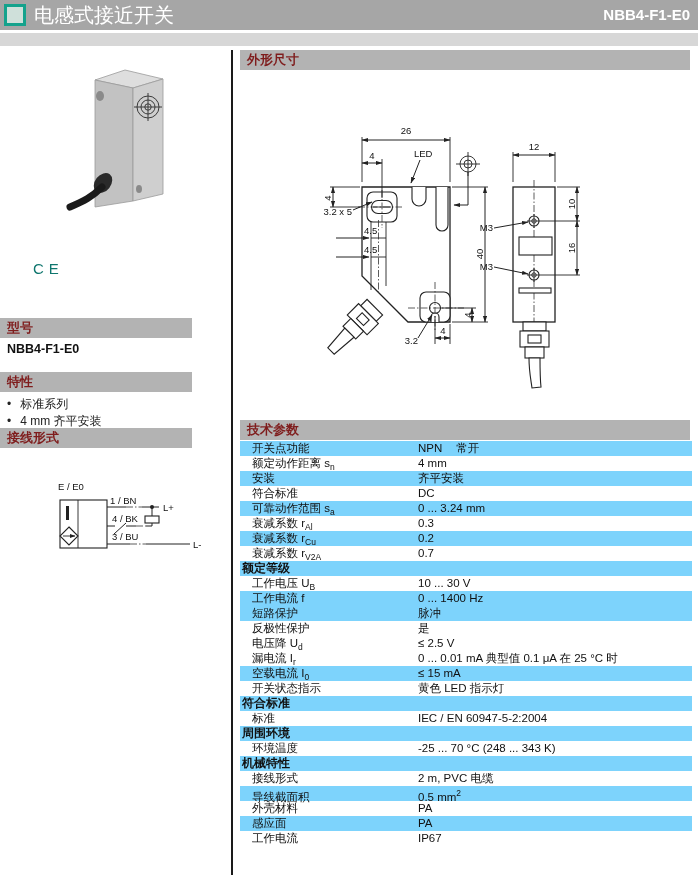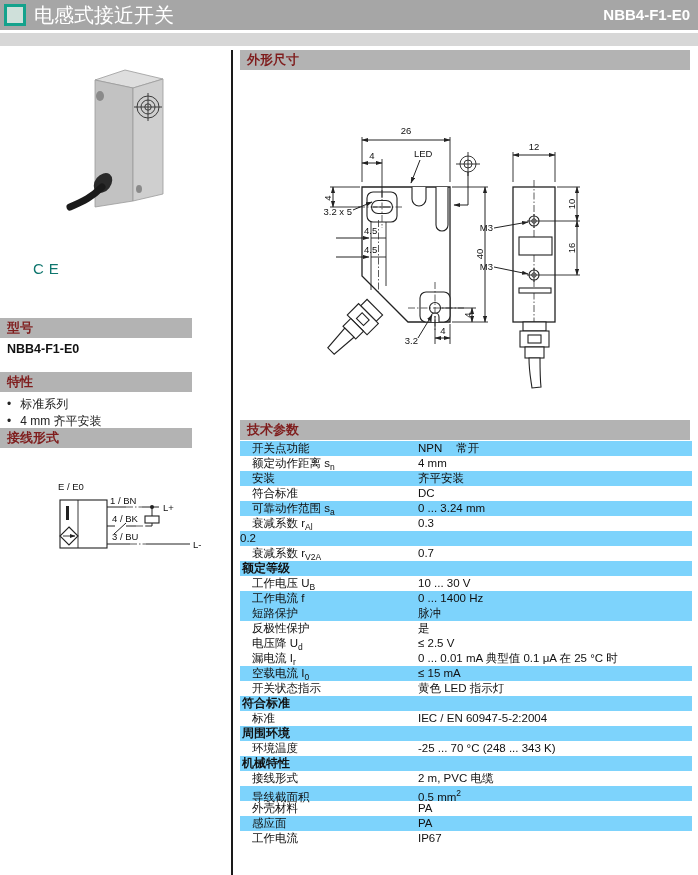--- a/index.html
+++ b/index.html
@@ -277,20 +277,21 @@
       </div>
       <div class="trow stripe tparam">
         <span class="tlabel">可靠动作范围 s<sub>a</sub></span>
         <span class="tvalue">0 ... 3.24 mm</span>
       </div>
       <div class="trow tparam">
         <span class="tlabel">衰减系数 r<sub>Al</sub></span>
         <span class="tvalue">0.3</span>
       </div>
       <div class="trow stripe tparam">
+        <span class="tlabel">衰减系数 r<sub>Cu</sub></span>
         <span class="tvalue">0.2</span>
       </div>
       <div class="trow tparam">
         <span class="tlabel">衰减系数 r<sub>V2A</sub></span>
         <span class="tvalue">0.7</span>
       </div>
       <div class="trow stripe tsec">额定等级</div>
       <div class="trow tparam">
         <span class="tlabel">工作电压  U<sub>B</sub></span>
         <span class="tvalue">10 ... 30 V</span>

